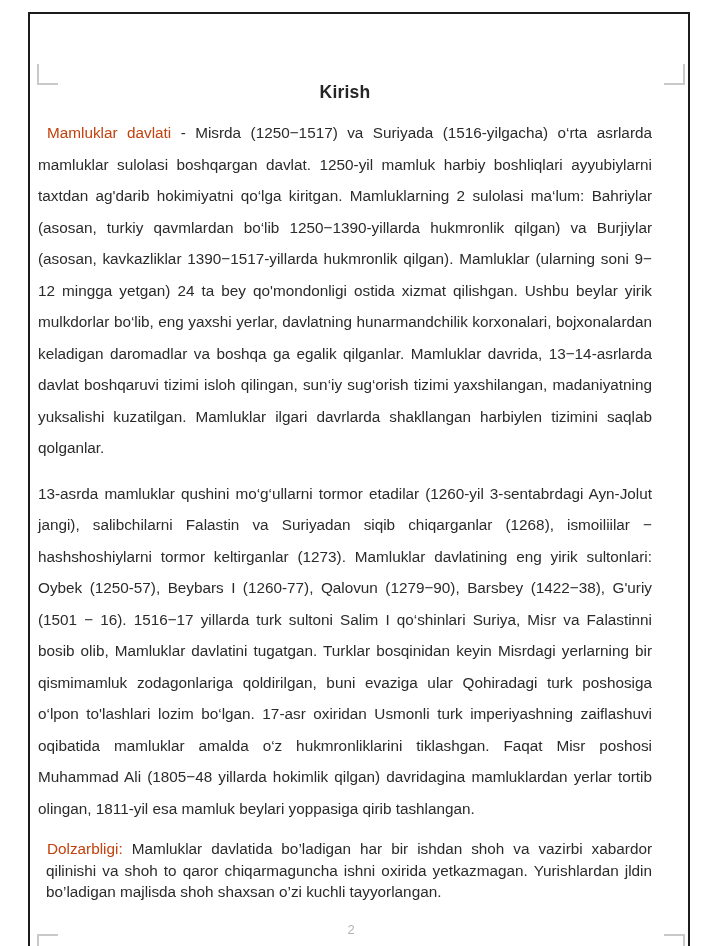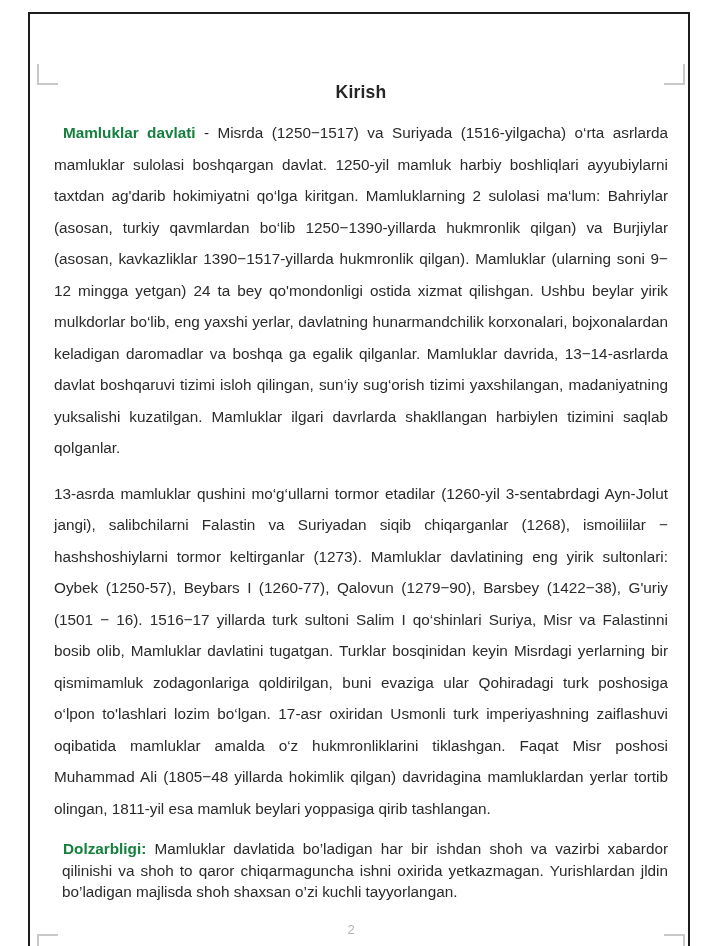--- a/index.html
+++ b/index.html
@@ -42,21 +42,21 @@
     height: 19px;
     pointer-events: none;
   }
   .crop-mark.tl { left: 37px;  top: 64px;  border-left: 2px solid #c9c9c9; border-bottom: 2px solid #c9c9c9; }
   .crop-mark.tr { left: 664px; top: 64px;  border-right: 2px solid #c9c9c9; border-bottom: 2px solid #c9c9c9; }
   .crop-mark.bl { left: 37px;  top: 934px; border-left: 2px solid #c9c9c9; border-top: 2px solid #c9c9c9; }
   .crop-mark.br { left: 664px; top: 934px; border-right: 2px solid #c9c9c9; border-top: 2px solid #c9c9c9; }
 
   #content {
     position: absolute;
-    left: 54px;
+    left: 38px;
     top: 82px;
     width: 614px;
   }
 
   #doc-title {
     font-size: 17.5px;
     font-weight: bold;
     color: #262626;
     text-align: center;
     margin: 0 0 14px 0;
@@ -77,21 +77,21 @@
     font-size: 15.3px;
     color: #2b2b2b;
     text-align: justify;
     text-justify: inter-word;
     line-height: 21.5px;
     margin: 12px 0 0 0;
     padding-left: 8px;
     text-indent: 1px;
   }
 
-  .lead { font-weight: bold; color: #15803d; }
+  .lead { font-weight: normal; color: #c2410c; }
 
   #page-number {
     position: absolute;
     left: 0;
     top: 922px;
     width: 702px;
     text-align: center;
     font-size: 13px;
     color: #b4b4b4;
   }

